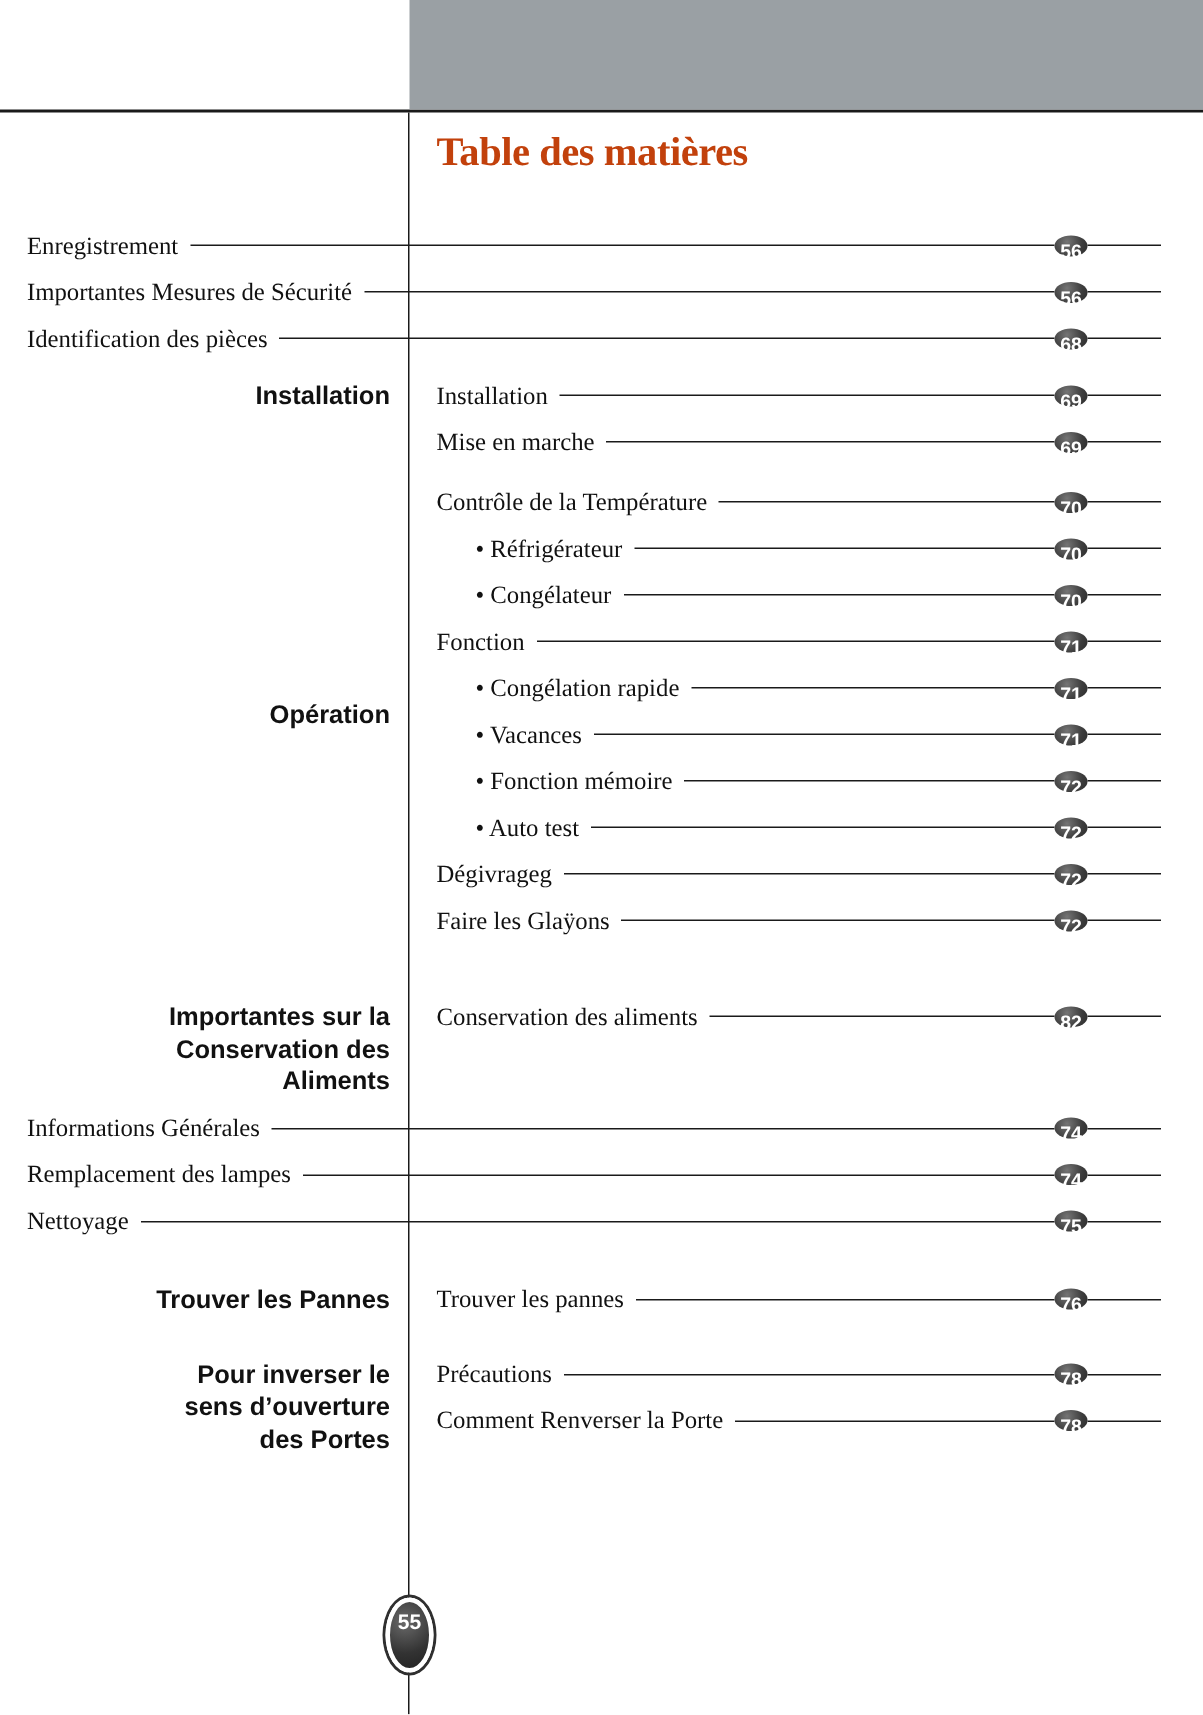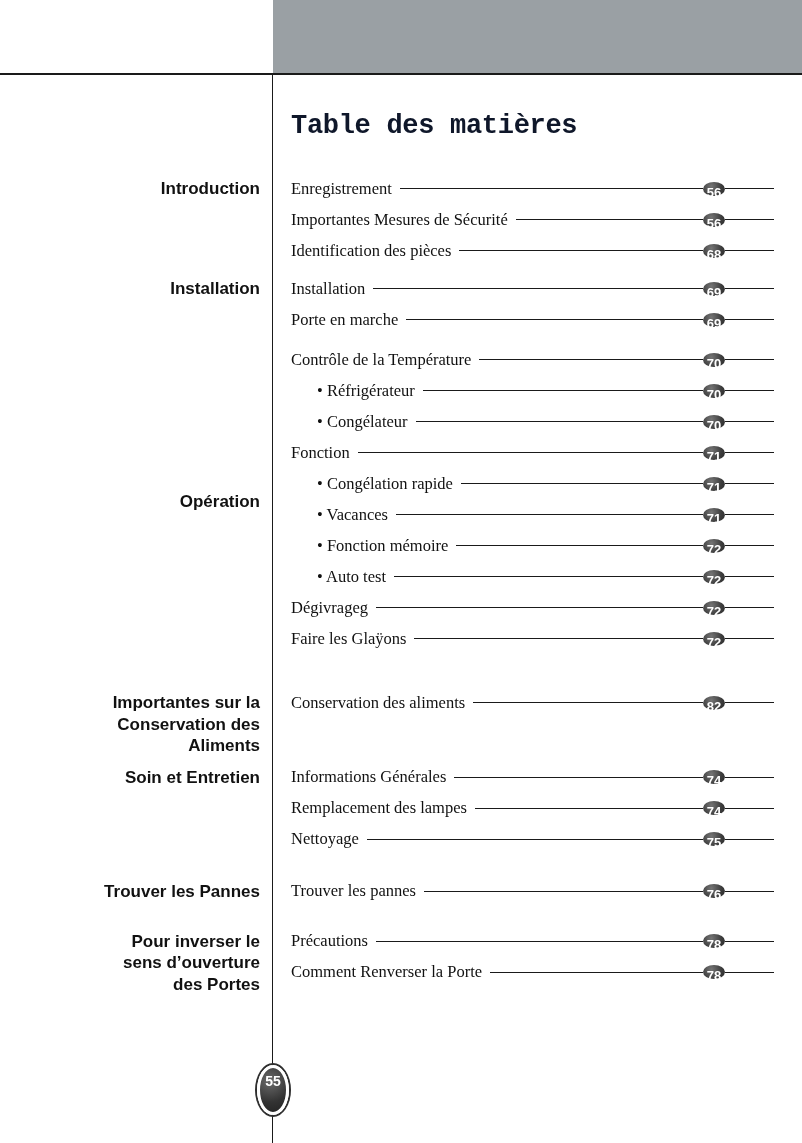--- a/index.html
+++ b/index.html
@@ -21,27 +21,27 @@
   .header-band {
     position:absolute; left:273px; top:0; right:0; bottom:0;
     background:#9aa0a4;
   }
   
   .vline {
     position:absolute; left:272px; top:75px; bottom:0;
     width:0; border-left:1.6px solid #1a1a1a;
   }
   .title {
-    margin:35px 0 0 291px;
-    font-family:Liberation Mono, monospace;
+    margin:10px 0 0 291px;
+    font-family:Liberation Serif, serif;
     font-weight:bold;
     font-size:27px;
     line-height:32px;
     letter-spacing:-0.3px;
-    color:#0f172a;
+    color:#c2410c;
   }
   .toc { margin-top:31px; }
   .section { display:flex; align-items:flex-start; }
   .toc .section:nth-child(2){ margin-top:7px; }
   .toc .section:nth-child(3){ margin-top:9px;align-items:center; }
   .toc .section:nth-child(4){ margin-top:33px; }
   .toc .section:nth-child(5){ margin-top:5px; }
   .toc .section:nth-child(6){ margin-top:21px; }
   .toc .section:nth-child(7){ margin-top:19px; }
   .section-label {
@@ -110,21 +110,20 @@
   <div class="header-row">
     <div class="header-band"></div>
   </div>
 
   <div class="vline"></div>
 
   <h1 class="title">Table des matières</h1>
 
   <div class="toc">
       <div class="section">
-        <div class="section-label">Introduction</div>
         <div class="entries">
           <div class="entry">
             <span class="entry-text">Enregistrement</span>
             <span class="leader"></span>
             <span class="badge">56</span>
             <span class="tail"></span>
           </div>
           <div class="entry">
             <span class="entry-text">Importantes Mesures de Sécurité</span>
             <span class="leader"></span>
@@ -142,21 +141,21 @@
       <div class="section">
         <div class="section-label">Installation</div>
         <div class="entries">
           <div class="entry">
             <span class="entry-text">Installation</span>
             <span class="leader"></span>
             <span class="badge">69</span>
             <span class="tail"></span>
           </div>
           <div class="entry">
-            <span class="entry-text">Porte en marche</span>
+            <span class="entry-text">Mise en marche</span>
             <span class="leader"></span>
             <span class="badge">69</span>
             <span class="tail"></span>
           </div>
         </div>
       </div>
       <div class="section">
         <div class="section-label">Opération</div>
         <div class="entries">
           <div class="entry">
@@ -228,21 +227,20 @@
         <div class="entries">
           <div class="entry">
             <span class="entry-text">Conservation des aliments</span>
             <span class="leader"></span>
             <span class="badge">82</span>
             <span class="tail"></span>
           </div>
         </div>
       </div>
       <div class="section">
-        <div class="section-label">Soin et Entretien</div>
         <div class="entries">
           <div class="entry">
             <span class="entry-text">Informations Générales</span>
             <span class="leader"></span>
             <span class="badge">74</span>
             <span class="tail"></span>
           </div>
           <div class="entry">
             <span class="entry-text">Remplacement des lampes</span>
             <span class="leader"></span>

